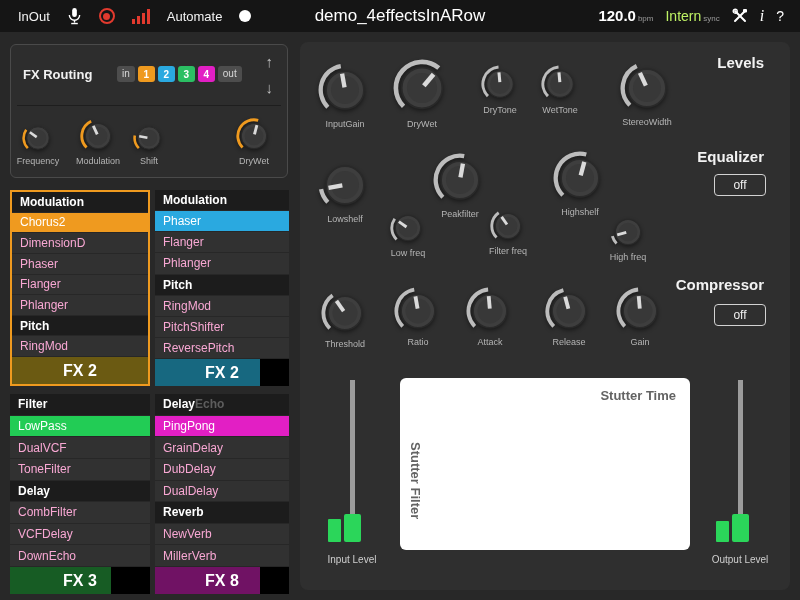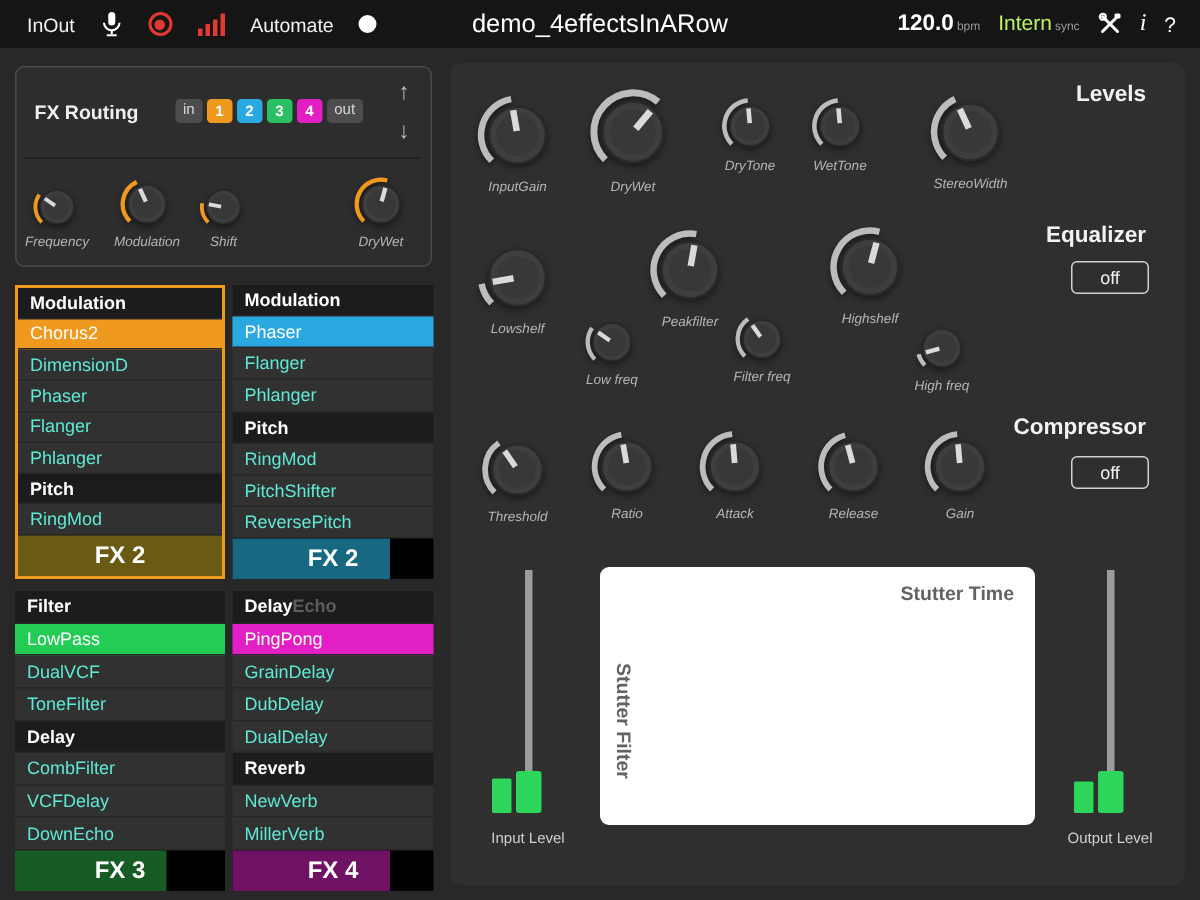--- a/index.html
+++ b/index.html
@@ -31,33 +31,33 @@
   .routing-top{position:relative;height:60px;}
   .routing-title{position:absolute;left:12px;top:22px;color:#f0f0f0;font-size:13px;font-weight:bold;}
   .chain{position:absolute;left:106px;top:21px;display:flex;align-items:center;gap:3px;}
   .chip{background:#4d4d4d;color:#d8d8d8;font-size:10px;padding:3px 5px;border-radius:3px;line-height:1;}
   .slot-btn{width:17px;height:16px;border-radius:3px;color:#fff;font-size:10px;font-weight:bold;display:flex;align-items:center;justify-content:center;}
   .arrows{position:absolute;right:14px;top:4px;display:flex;flex-direction:column;align-items:center;gap:0;}
   .arrows span{color:#bdbdbd;font-size:15px;line-height:26px;cursor:default;}
   .routing-divider{position:absolute;left:6px;right:6px;top:60px;height:1px;background:#1e1e1e;}
 
   
-  .knob{position:absolute;display:flex;flex-direction:column;align-items:center;font-style:italic;}
+  .knob{position:absolute;display:flex;flex-direction:column;align-items:center;}
   .kw64{width:64px;}.kw74{width:74px;}
   .knob svg{width:var(--s);height:var(--s);filter:drop-shadow(0 2px 2px rgba(0,0,0,.45));}
   .knob-label{margin-top:2px;font-size:9px;color:#b5b5b5;white-space:nowrap;}
 
   
   .fx-panel{position:absolute;background:#313131;display:flex;flex-direction:column;box-sizing:border-box;}
   .fx1{left:10px;top:190px;width:140px;height:196px;}
   .fx2{left:155px;top:190px;width:134px;height:196px;}
   .fx3{left:10px;top:394px;width:140px;height:200px;}
   .fx4{left:155px;top:394px;width:134px;height:200px;}
   .fx-list{flex:1;display:flex;flex-direction:column;}
-  .fx-row{flex:1;display:flex;align-items:center;padding-left:8px;font-size:12px;color:#5eead4;border-bottom:1px solid #272727;white-space:nowrap;overflow:hidden;cursor:default;}
+  .fx-row{flex:1;display:flex;align-items:center;padding-left:8px;font-size:12px;color:#f9a8d4;border-bottom:1px solid #272727;white-space:nowrap;overflow:hidden;cursor:default;}
   .fx-row.header{background:#1c1c1c;color:#fff;font-weight:bold;}
   .fx-row.selected{color:#fff;}
   .fx-row .ghost{color:#5d5d5d;font-weight:bold;}
   .fx-footer{height:27px;position:relative;background:#000;flex:0 0 27px;}
   .fx-footer-fill{position:absolute;left:0;top:0;bottom:0;}
   .fx-name{position:absolute;inset:0;text-align:center;line-height:27px;color:#fff;font-size:16px;font-weight:bold;}
 
   
   .main{position:absolute;left:300px;top:42px;width:490px;height:548px;background:#2f2f2f;border-radius:8px;}
   .sec-title{position:absolute;right:26px;color:#f2f2f2;font-size:15px;font-weight:bold;}
@@ -297,21 +297,21 @@
         </div>
         <div class="fx-row item">
           <span>NewVerb</span>
         </div>
         <div class="fx-row item">
           <span>MillerVerb</span>
         </div>
       </div>
     <div class="fx-footer">
       <div class="fx-footer-fill" style="width: 78%; background: rgb(112, 18, 100);"></div>
-      <div class="fx-name">FX 4</div>
+      <div class="fx-name">FX 8</div>
     </div>
   </div>
 
   <div class="main">
 
     <div class="sec-title" style="top:12px">Levels</div>
     <div class="knob kw74" style="left:8px;top:21px;--s:54px">
         <svg viewBox="0 0 100 100">
           <circle cx="50" cy="50" r="35" fill="#3e3e3e" stroke="#292929" stroke-width="3"></circle>
           <circle cx="50" cy="50" r="26" fill="#383838"></circle>

